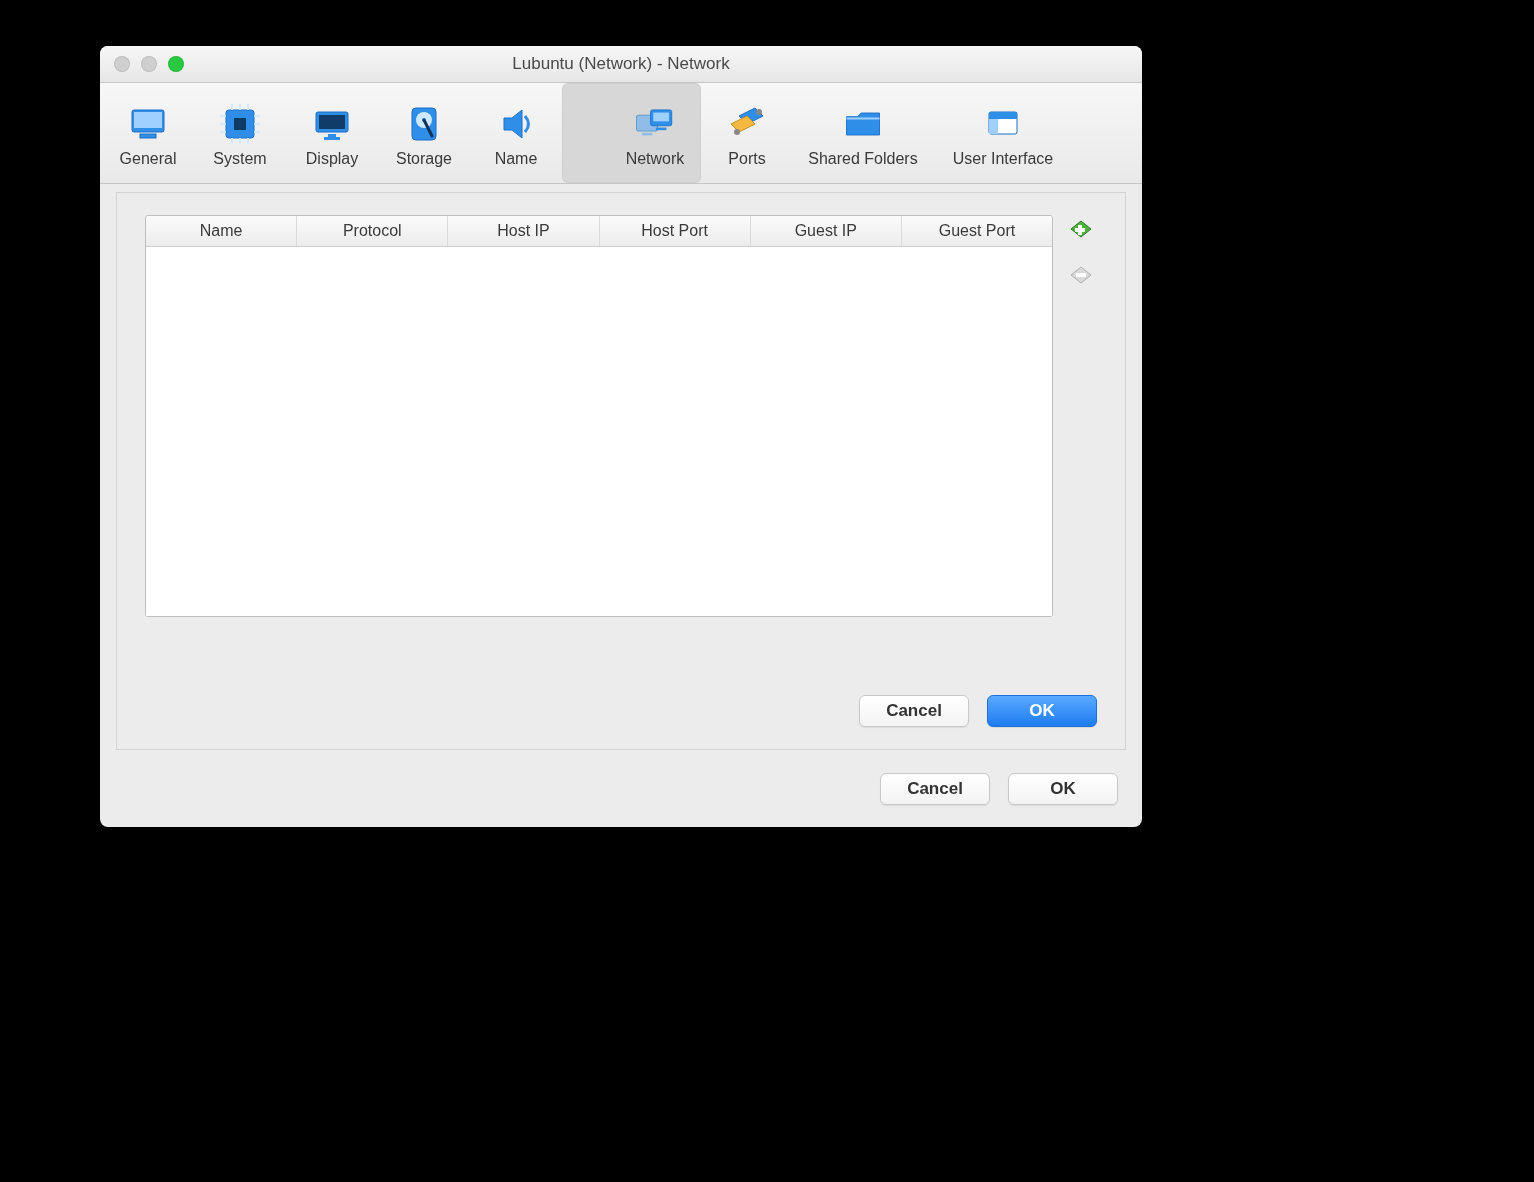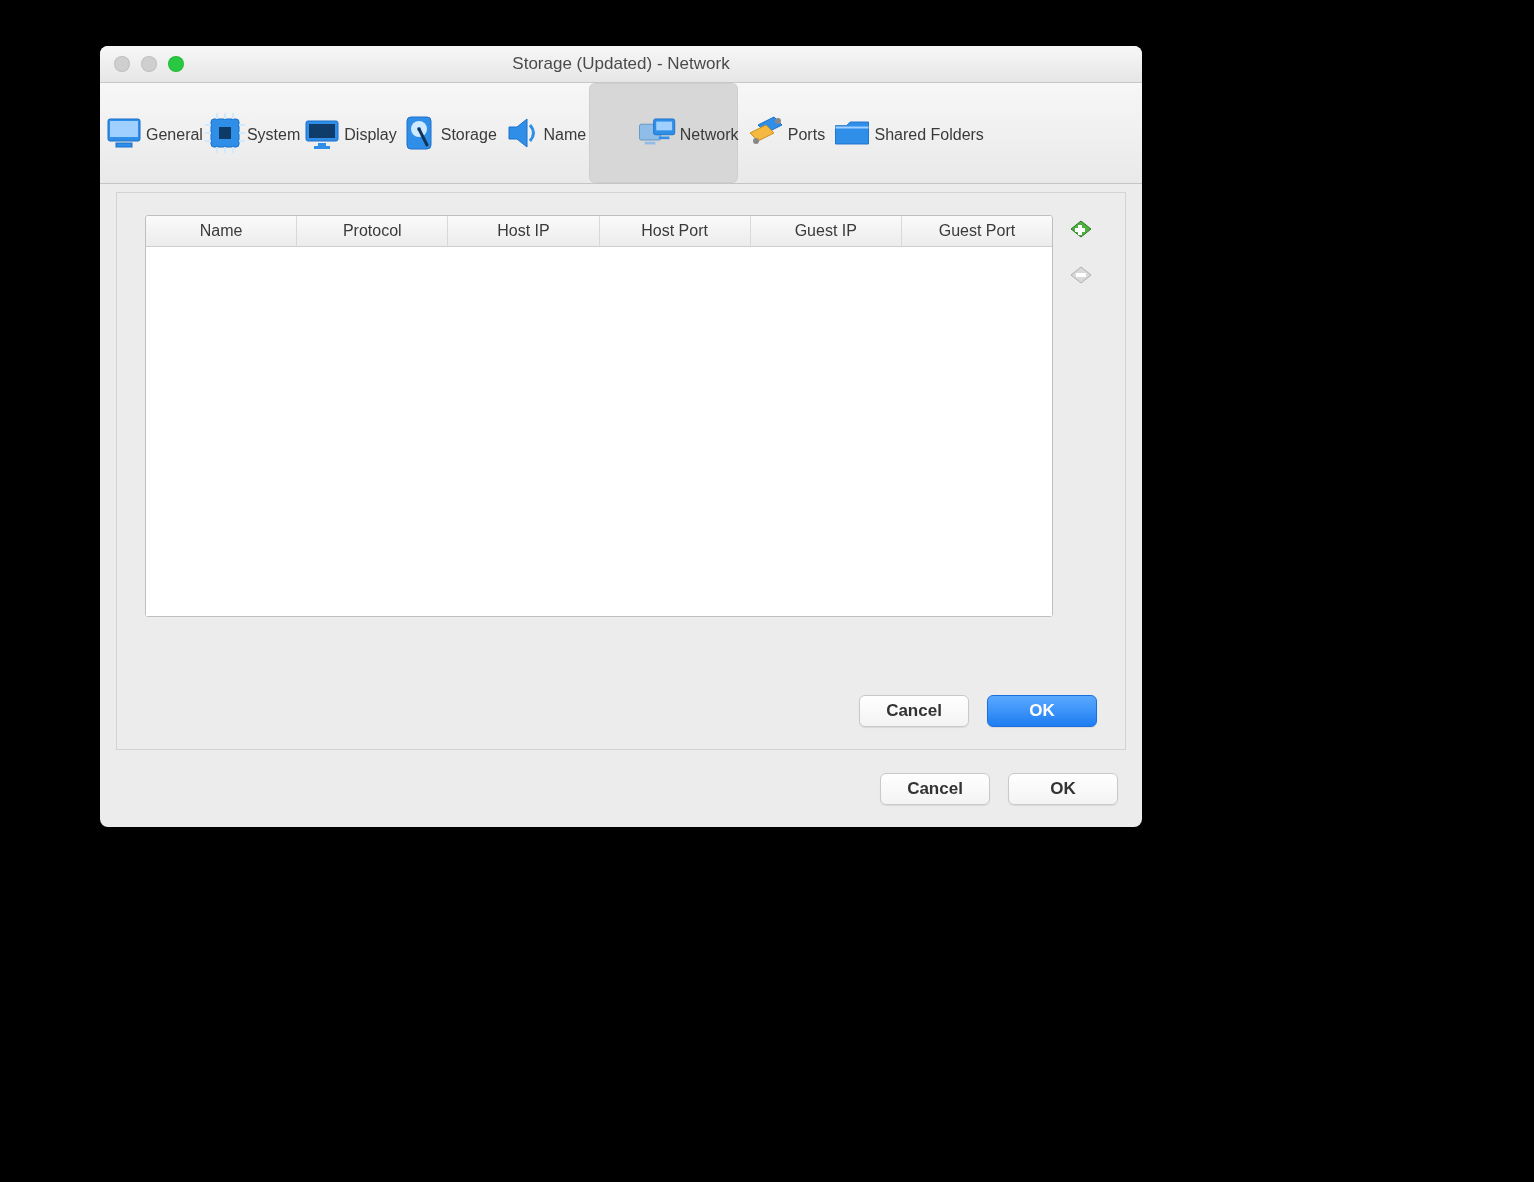--- a/index.html
+++ b/index.html
@@ -54,21 +54,21 @@
   .toolbar {
     height: 100px;
     background: linear-gradient(#f7f7f7, #e9e9e9);
     border-bottom: 1px solid #c5c5c5;
     display: flex;
     align-items: stretch;
     padding: 0 2px;
   }
   .toolitem {
     display: flex;
-    flex-direction: row;
+    flex-direction: column;
     align-items: center;
     justify-content: center;
     min-width: 92px;
     padding: 8px 0 4px 0;
     cursor: default;
     border-radius: 6px;
   }
   .toolitem.selected {
     background: #d7d7d7;
     box-shadow: inset 0 0 0 1px rgba(0,0,0,0.04);
@@ -182,21 +182,21 @@
 <body>
 
 <div class="window">
 
   <div class="titlebar">
     <div class="traffic">
       <div class="dot close"></div>
       <div class="dot min"></div>
       <div class="dot zoom"></div>
     </div>
-    <div class="title">Storage (Updated) - Network</div>
+    <div class="title">Lubuntu (Network) - Network</div>
   </div>
 
   <div class="toolbar">
 
     <div class="toolitem">
       <div class="icon">
         <svg width="44" height="44" viewBox="0 0 44 44">
           <rect x="6" y="8" width="32" height="22" rx="2" fill="#2f8fe8" stroke="#1d6fc8"></rect>
           <rect x="8" y="10" width="28" height="16" fill="#9fd0ff"></rect>
           <rect x="14" y="32" width="16" height="4" fill="#2f8fe8" stroke="#1d6fc8"></rect>
@@ -291,20 +291,30 @@
     <div class="toolitem wide">
       <div class="icon">
         <svg width="48" height="44" viewBox="0 0 48 44">
           <path d="M6 14 L18 14 L22 10 L42 10 L42 34 L6 34 Z" fill="#2f8fe8" stroke="#1d6fc8"></path>
           <path d="M6 16 L42 16" stroke="#9fd0ff" stroke-width="2"></path>
         </svg>
       </div>
       <div class="label">Shared Folders</div>
     </div>
 
+    <div class="toolitem wide">
+      <div class="icon">
+        <svg width="44" height="44" viewBox="0 0 44 44">
+          <rect x="8" y="10" width="28" height="22" rx="2" fill="#fff" stroke="#1d6fc8"></rect>
+          <rect x="8" y="10" width="28" height="7" fill="#2f8fe8"></rect>
+          <rect x="8" y="17" width="9" height="15" fill="#9fd0ff"></rect>
+        </svg>
+      </div>
+      <div class="label">User Interface</div>
+    </div>
 
   </div>
 
   <div class="sheet">
 
     <div class="table-frame">
       <div class="thead">
         <div class="thcell">Name</div>
         <div class="thcell">Protocol</div>
         <div class="thcell">Host IP</div>

